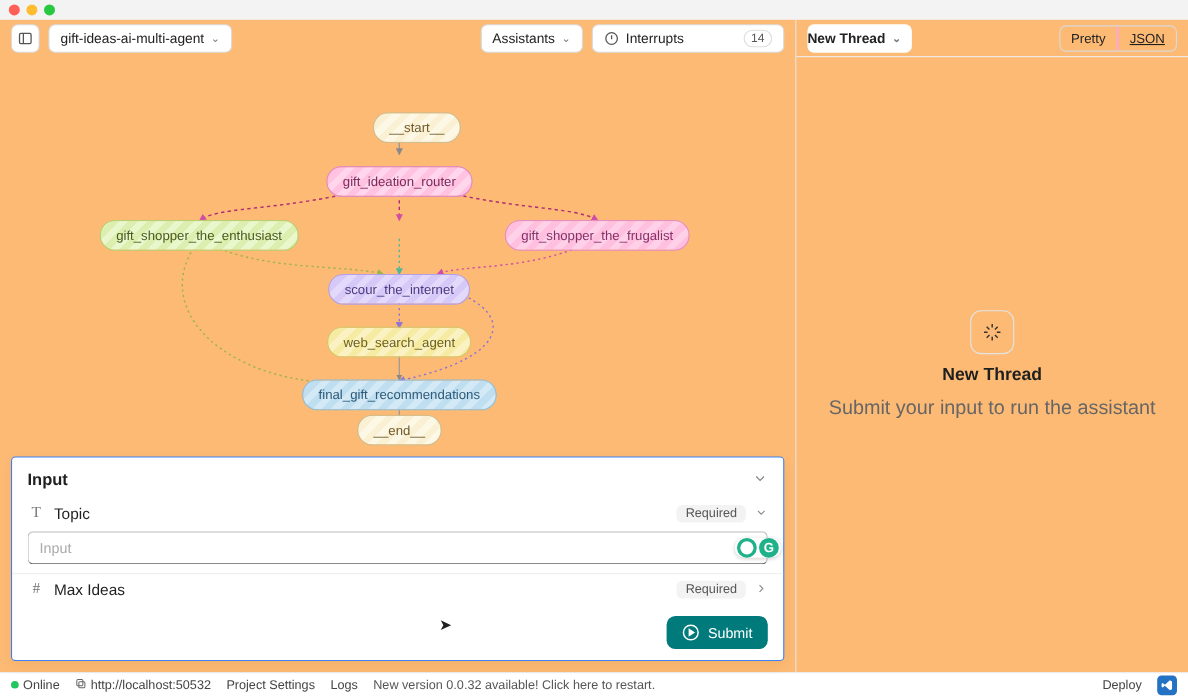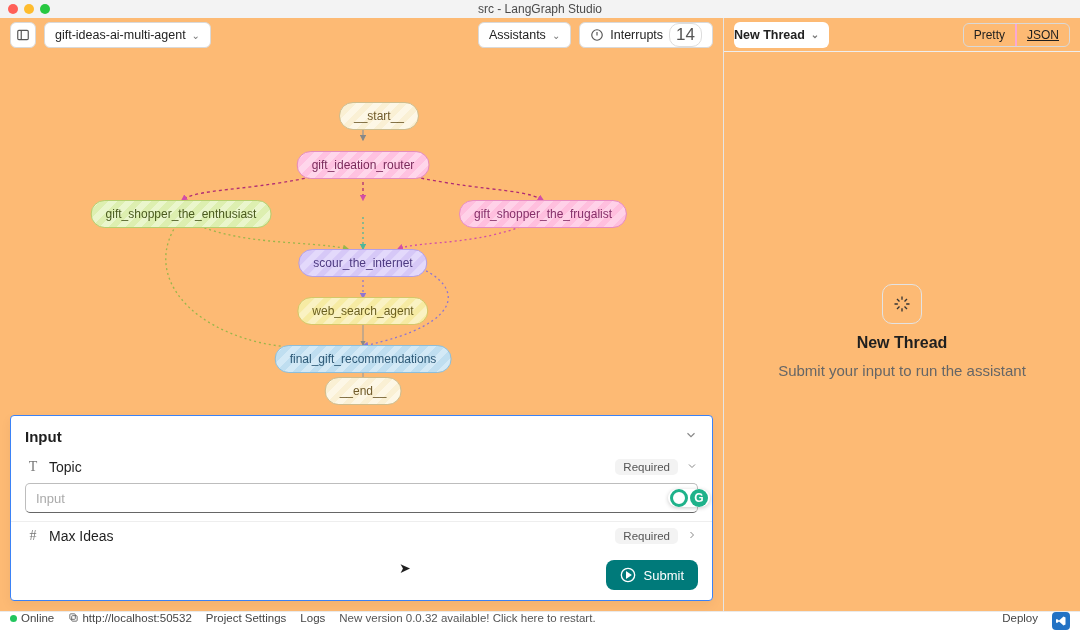--- a/index.html
+++ b/index.html
@@ -15,21 +15,21 @@
   .app { display:flex; height: calc(633px - 18px - 22px); background:#fdba74; }
   .left-pane { flex: 1; min-width:0; display:flex; flex-direction:column; border-right: 1px solid #e5e5e5; }
   .right-pane { width: 356px; display:flex; flex-direction:column; }
 
   
   .top-bar { height:34px; display:flex; align-items:center; padding: 0 10px; gap:8px; }
   .btn { display:inline-flex; align-items:center; gap:6px; height:26px; padding:0 10px; border:1px solid #d9d9d9; border-radius:6px; background:#fff; font-size:12.5px; cursor:pointer; color:#222; }
   .btn .chev { font-size:10px; color:#777; }
   .icon-btn { width:26px; justify-content:center; padding:0; }
   .spacer { flex:1; }
-  .pill { border:1px solid #ddd; border-radius:10px; padding:1px 6px; font-size:17px; color:#555;}
+  .pill { border:1px solid #ddd; border-radius:10px; padding:1px 6px; font-size:11px; color:#555;margin-left:48px;}
   .seg { display:flex; border:1px solid #d9d9d9; border-radius:6px; overflow:hidden; }
   .seg .seg-btn { padding:4px 10px; font-size:12px; cursor:pointer; }
   .seg .seg-btn + .seg-btn { border-left:2px solid #f9a8d4;text-decoration:underline; }
 
   
   .canvas { flex:1; position:relative; overflow:hidden; }
   .node { position:absolute; transform:translateX(-50%); padding:6px 14px; border-radius:14px; font-size:12px; font-weight:500; white-space:nowrap; border:1px solid; text-align:center; }
   .node.brown { background:repeating-linear-gradient(135deg,#fdf7e6,#fdf7e6 6px,#faf0d4 6px,#faf0d4 12px); border-color:#cdbd8f; color:#6f5a2a;}
   .node.rose  { background:repeating-linear-gradient(135deg,#ffd6eb,#ffd6eb 6px,#ffc2e1 6px,#ffc2e1 12px); border-color:#e58bbd; color:#7a2a5b;}
   .node.lime  { background:repeating-linear-gradient(135deg,#eaf6cc,#eaf6cc 6px,#ddefb0 6px,#ddefb0 12px); border-color:#b6cf6f; color:#4a5a1f;}
@@ -58,43 +58,42 @@
   .sep-row { border-top:1px solid #eee; margin-top:4px; }
   .submit-bar { display:flex; justify-content:flex-end; padding:10px 14px; }
   .submit-btn { display:flex; align-items:center; gap:8px; background:#007a7a; color:#fff; border:none; border-radius:8px; height:30px; padding:0 14px; font-size:13px; font-weight:500; cursor:pointer; }
   .submit-btn svg { stroke:#fff; }
 
   
   .right-top { height:34px; display:flex; align-items:center; padding:0 10px; gap:8px; border-bottom:1px solid #eee;}
   .right-body { flex:1; display:flex; flex-direction:column; align-items:center; justify-content:center; gap:10px; }
   .spark-box { width:40px; height:40px; border:1px solid #e3e3e3; border-radius:10px; display:flex; align-items:center; justify-content:center; color:#444;}
   .right-body h2 { font-size:16px; font-weight:600; }
-  .right-body p { font-size:15px; color:#666; }
+  .right-body p { font-size:18px; color:#666; }
   .output-bar { height:34px; border-top:1px solid #eee; display:flex; align-items:center; padding:0 12px; font-size:12px; font-weight:600; letter-spacing:.5px; color:#444;}
   .output-bar .spacer{flex:1;}
 
   
-  .footer { height:22px; background:#fff; border-top:1px solid #eaeaea; display:flex; padding:0 10px; font-size:11.5px; color:#444; gap:14px; }
+  .footer { height:22px; background:#fff; border-top:1px solid #eaeaea; display:flex; align-items:center; padding:0 10px; font-size:11.5px; color:#444; gap:14px; }
   .footer .spacer{flex:1;}
   .online-dot { width:7px; height:7px; background:#22c55e; border-radius:50%; display:inline-block; margin-right:4px; vertical-align:middle;}
   .vscode-badge { width:18px; height:18px; background:#2372c4; border-radius:4px; display:flex; align-items:center; justify-content:center; }
   .vscode-badge svg{width:12px;height:12px;}
 
   .cursor { position:absolute; left:376px; top:79px; font-size:14px; transform:translate(-2px,-2px); pointer-events:none;}
 </style>
 </head>
 <body>
 
 <div class="mac-titlebar">
   <div class="mac-dots">
     <div class="mac-dot dot-r"></div>
     <div class="mac-dot dot-y"></div>
     <div class="mac-dot dot-g"></div>
   </div>
-  <div class="mac-title">src - LangGraph Studio</div>
   <div style="width:60px"></div>
 </div>
 
 <div class="app">
   <div class="left-pane">
 
     <div class="top-bar">
       <button class="btn icon-btn">
         <svg width="14" height="14" viewBox="0 0 24 24" fill="none" stroke="#555" stroke-width="2">
             <rect x="3" y="4" width="18" height="16" rx="2"></rect>

